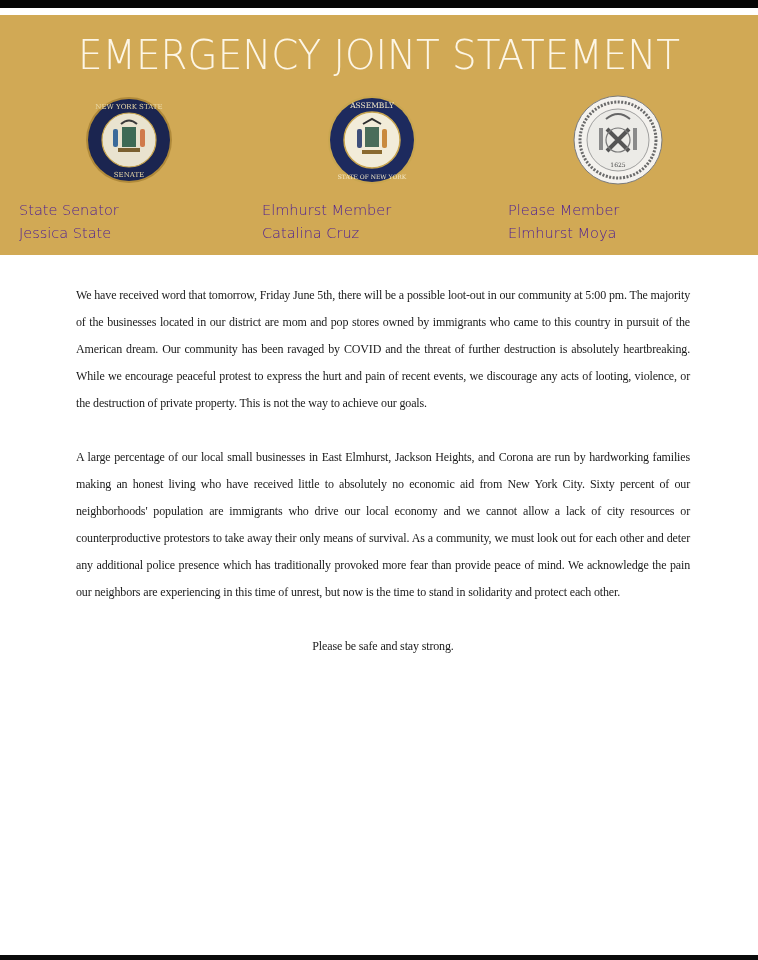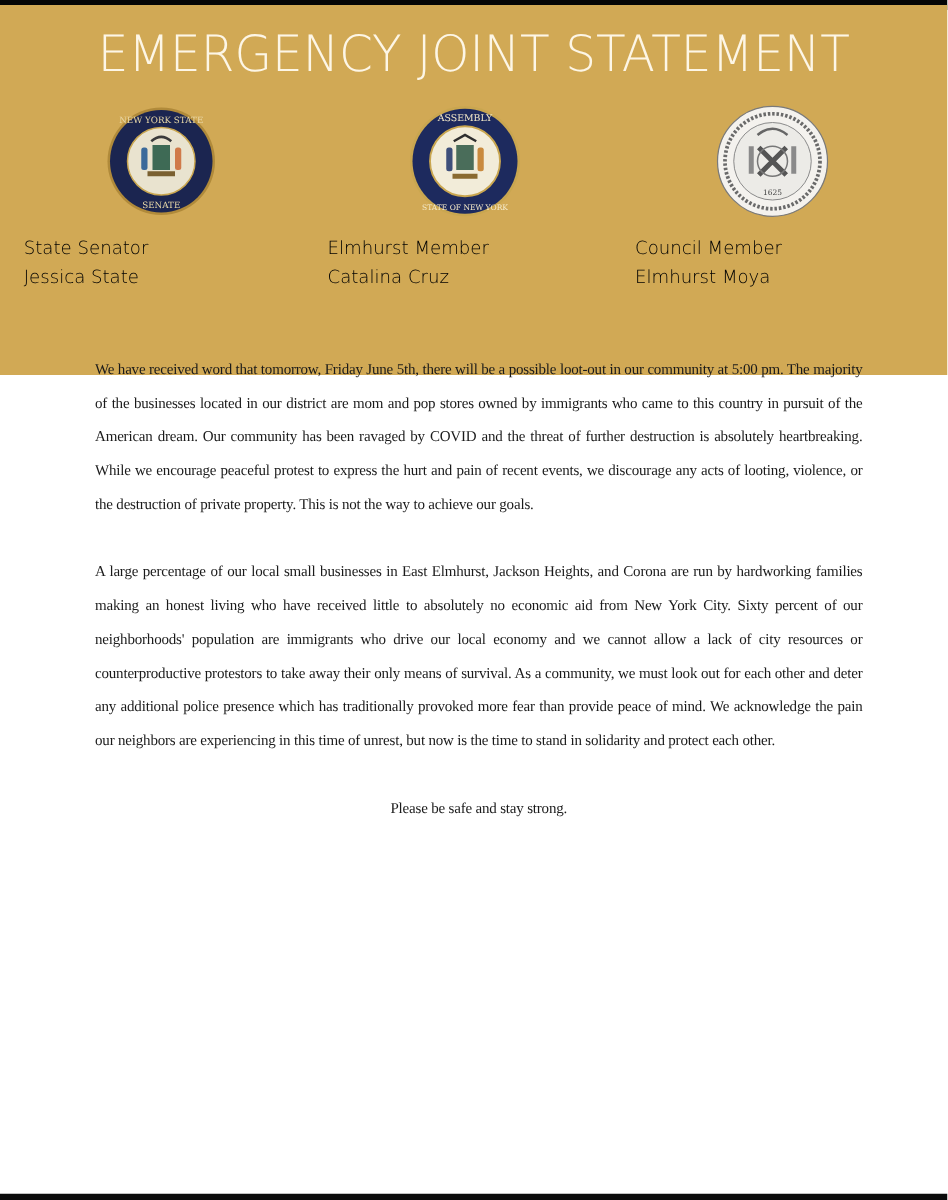--- a/index.html
+++ b/index.html
@@ -5,34 +5,34 @@
     html, body { margin: 0; padding: 0; }
     body {
       width: 758px; height: 960px; overflow: hidden;
       background: #ffffff;
       font-family: "DejaVu Sans", sans-serif;
       position: relative;
     }
     .top-bar { position: absolute; left: 0; top: 0; width: 758px; height: 8px; background: #050505; }
     .bottom-bar { position: absolute; left: 0; top: 955px; width: 758px; height: 5px; background: #0b0b0b; }
     .header {
-      position: absolute; left: 0; top: 4px; width: 758px; height: 296px;
+      position: absolute; left: 0; top: 15px; width: 758px; height: 240px;
       background: #d1a955;
     }
     .title {
       position: absolute; left: 0; top: 17px; width: 758px; text-align: center;
       color: #fdf6e6; font-family: "DejaVu Sans", sans-serif; font-weight: 300;
       font-size: 40px; letter-spacing: 0px; line-height: 46px;
       transform: scaleX(0.97);
     }
     .official { position: absolute; top: 80px; width: 220px; }
     .seal { width: 90px; height: 90px; margin: 0 auto; }
     .seal svg { width: 90px; height: 90px; display: block; }
     .role, .name {
-      color: #000000; font-size: 14.5px; line-height: 23px;
+      color: #4c1d95; font-size: 14.5px; line-height: 23px;
       font-family: "DejaVu Sans", sans-serif; font-weight: 300;
     }
     .role { margin-top: 14px; }
     .body-text {
       position: absolute; left: 76px; top: 282px; width: 614px;
       color: #1a1a1a; font-family: Liberation Serif, serif;
       font-size: 12px; line-height: 27px; text-align: justify;
       letter-spacing: -0.15px;
     }
     .body-text p { margin: 0 0 27px 0; }
@@ -91,21 +91,21 @@
         <circle cx="45" cy="45" r="38" fill="none" stroke="#6a6a6a" stroke-width="3" stroke-dasharray="2 1.5"></circle>
         <circle cx="45" cy="45" r="31" fill="#ecebe7" stroke="#8a8a8a" stroke-width="0.8"></circle>
         <path d="M34 34 L56 56 M56 34 L34 56" stroke="#555" stroke-width="4"></path>
         <circle cx="45" cy="45" r="12" fill="none" stroke="#777" stroke-width="1.2"></circle>
         <path d="M33 24 Q45 14 57 24" stroke="#666" stroke-width="2" fill="none"></path>
         <rect x="26" y="33" width="4" height="22" fill="#8a8a8a"></rect>
         <rect x="60" y="33" width="4" height="22" fill="#8a8a8a"></rect>
         <text x="45" y="72" font-size="6" fill="#444" text-anchor="middle" font-family="DejaVu Serif, serif">1625</text>
       </svg>
     </div>
-    <div class="role">Council Member</div>
+    <div class="role">Please Member</div>
     <div class="name">Elmhurst Moya</div>
   </div>
 </div>
 
 <div class="body-text">
   <p>We have received word that tomorrow, Friday June 5th, there will be a possible loot-out in our community at 5:00 pm. The majority of the businesses located in our district are mom and pop stores owned by immigrants who came to this country in pursuit of the American dream. Our community has been ravaged by COVID and the threat of further destruction is absolutely heartbreaking. While we encourage peaceful protest to express the hurt and pain of recent events, we discourage any acts of looting, violence, or the destruction of private property. This is not the way to achieve our goals.</p>
   <p>A large percentage of our local small businesses in East Elmhurst, Jackson Heights, and Corona are run by hardworking families making an honest living who have received little to absolutely no economic aid from New York City. Sixty percent of our neighborhoods' population are immigrants who drive our local economy and we cannot allow a lack of city resources or counterproductive protestors to take away their only means of survival. As a community, we must look out for each other and deter any additional police presence which has traditionally provoked more fear than provide peace of mind. We acknowledge the pain our neighbors are experiencing in this time of unrest, but now is the time to stand in solidarity and protect each other.</p>
   <p class="closing">Please be safe and stay strong.</p>
 </div>
 

